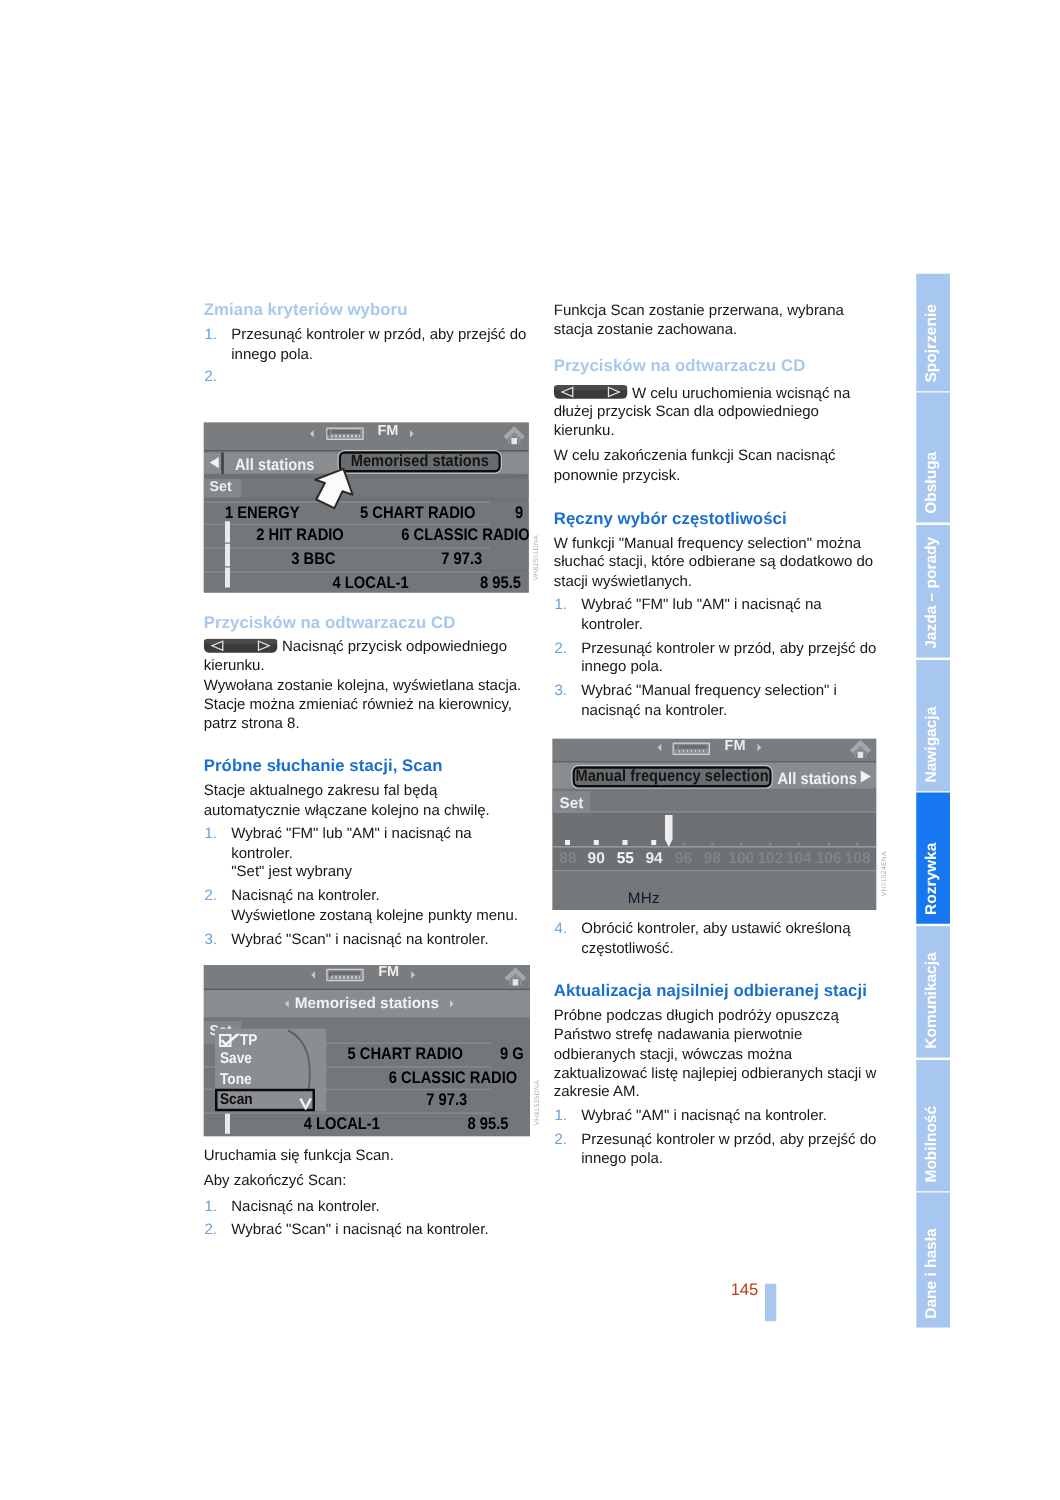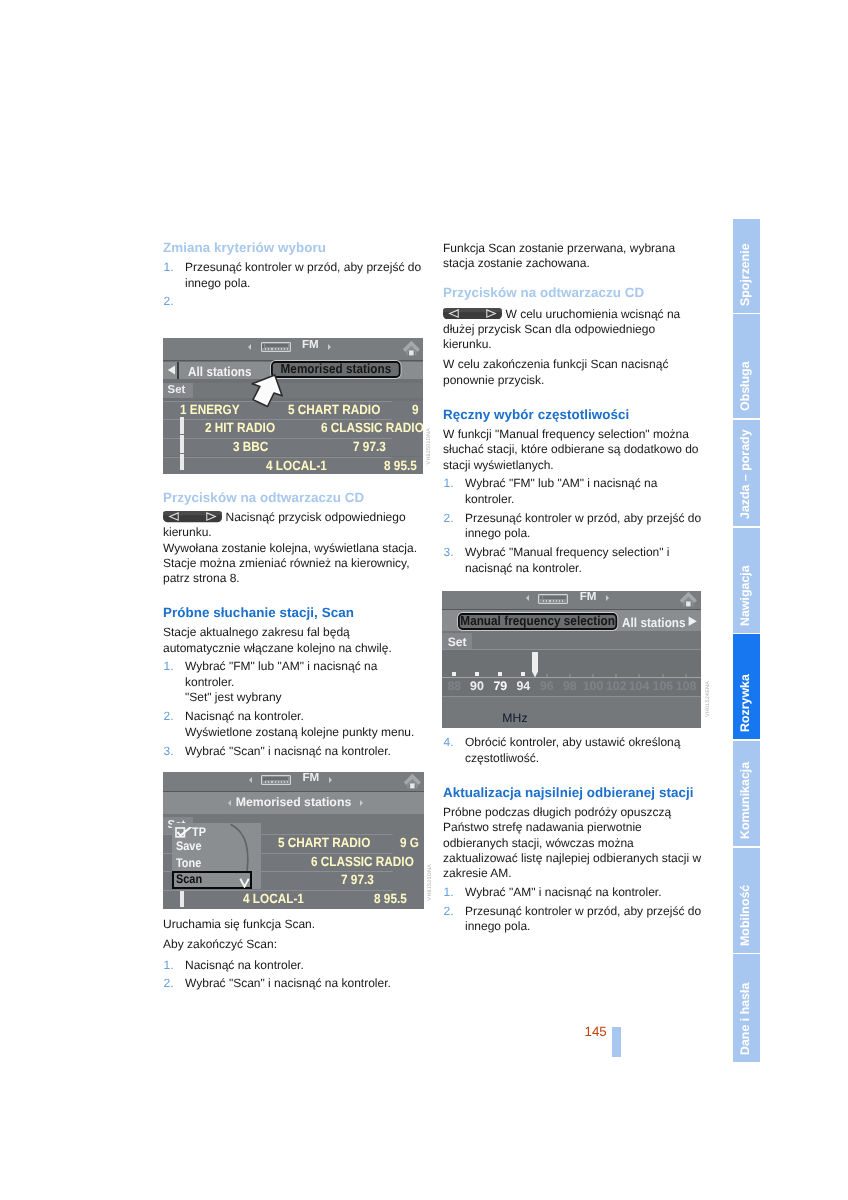--- a/index.html
+++ b/index.html
@@ -70,21 +70,21 @@
   .homeicon{position:absolute;width:22px;height:16px;}
 
   .sh-tabrow{position:absolute;left:0;right:0;background:#919497;}
   .sh-tab{position:absolute;color:#f2f2f3;font-size:13px;font-weight:bold;
           white-space:nowrap;letter-spacing:.05px;
           transform:scaleX(0.9);transform-origin:left center;}
   .sh-tab.sel{background:#6a6d6f;color:#151515;border:2.5px solid #0d0d0d;border-radius:5px;
           box-shadow:0 0 0 1px #c9cacb;transform-origin:left center;}
   .sh-setrow{position:absolute;left:0;right:0;background:#6e7174;}
   .sh-set{position:absolute;color:#eeeeef;font-size:10.6px;font-weight:bold;}
-  .sh-row{position:absolute;left:0;right:0;color:#fef9c3;font-size:13.4px;font-weight:bold;
+  .sh-row{position:absolute;left:0;right:0;color:#000000;font-size:13.4px;font-weight:bold;
           white-space:nowrap;}
   .sh-row > div{transform:scaleX(0.88);transform-origin:left center;}
   .scrollbar{position:absolute;background:#e4e4e5;}
   .cursor-arrow{position:absolute;}
 </style>
 </head>
 <body>
 
 <div class="page">
 
@@ -355,21 +355,21 @@
           <div style="position:absolute;left:126.39999999999999px;top:24.6px;width:2.4px;height:2.4px;background:#82858a;"></div>
           <div style="position:absolute;left:149.60000000000002px;top:24.6px;width:2.4px;height:2.4px;background:#82858a;"></div>
           <div style="position:absolute;left:172.9px;top:24.6px;width:2.4px;height:2.4px;background:#82858a;"></div>
           <div style="position:absolute;left:195.60000000000002px;top:24.6px;width:2.4px;height:2.4px;background:#82858a;"></div>
           <div style="position:absolute;left:219.5px;top:24.6px;width:2.4px;height:2.4px;background:#82858a;"></div>
           <div style="position:absolute;left:242.70000000000002px;top:24.6px;width:2.4px;height:2.4px;background:#82858a;"></div>
         </div>
       <div id="fig3labels">
           <div style="position:absolute;left:12.2px;top:29.8px;transform:translateX(-50%);color:#808387;font-size:12.4px;font-weight:bold;white-space:nowrap;">88</div>
           <div style="position:absolute;left:34.8px;top:29.8px;transform:translateX(-50%);color:#eeeeef;font-size:12.4px;font-weight:bold;white-space:nowrap;">90</div>
-          <div style="position:absolute;left:58.1px;top:29.8px;transform:translateX(-50%);color:#fbfbfb;font-size:12.4px;font-weight:bold;white-space:nowrap;">79</div>
+          <div style="position:absolute;left:58.1px;top:29.8px;transform:translateX(-50%);color:#fbfbfb;font-size:12.4px;font-weight:bold;white-space:nowrap;">55</div>
           <div style="position:absolute;left:81.1px;top:29.8px;transform:translateX(-50%);color:#eeeeef;font-size:12.4px;font-weight:bold;white-space:nowrap;">94</div>
           <div style="position:absolute;left:104.6px;top:29.8px;transform:translateX(-50%);color:#808387;font-size:12.4px;font-weight:bold;white-space:nowrap;">96</div>
           <div style="position:absolute;left:127.6px;top:29.8px;transform:translateX(-50%);color:#808387;font-size:12.4px;font-weight:bold;white-space:nowrap;">98</div>
           <div style="position:absolute;left:150.8px;top:29.8px;transform:translateX(-50%);color:#808387;font-size:12.4px;font-weight:bold;white-space:nowrap;">100</div>
           <div style="position:absolute;left:174.1px;top:29.8px;transform:translateX(-50%);color:#808387;font-size:12.4px;font-weight:bold;white-space:nowrap;">102</div>
           <div style="position:absolute;left:196.8px;top:29.8px;transform:translateX(-50%);color:#808387;font-size:12.4px;font-weight:bold;white-space:nowrap;">104</div>
           <div style="position:absolute;left:220.7px;top:29.8px;transform:translateX(-50%);color:#808387;font-size:12.4px;font-weight:bold;white-space:nowrap;">106</div>
           <div style="position:absolute;left:243.9px;top:29.8px;transform:translateX(-50%);color:#808387;font-size:12.4px;font-weight:bold;white-space:nowrap;">108</div>
         </div>
 

